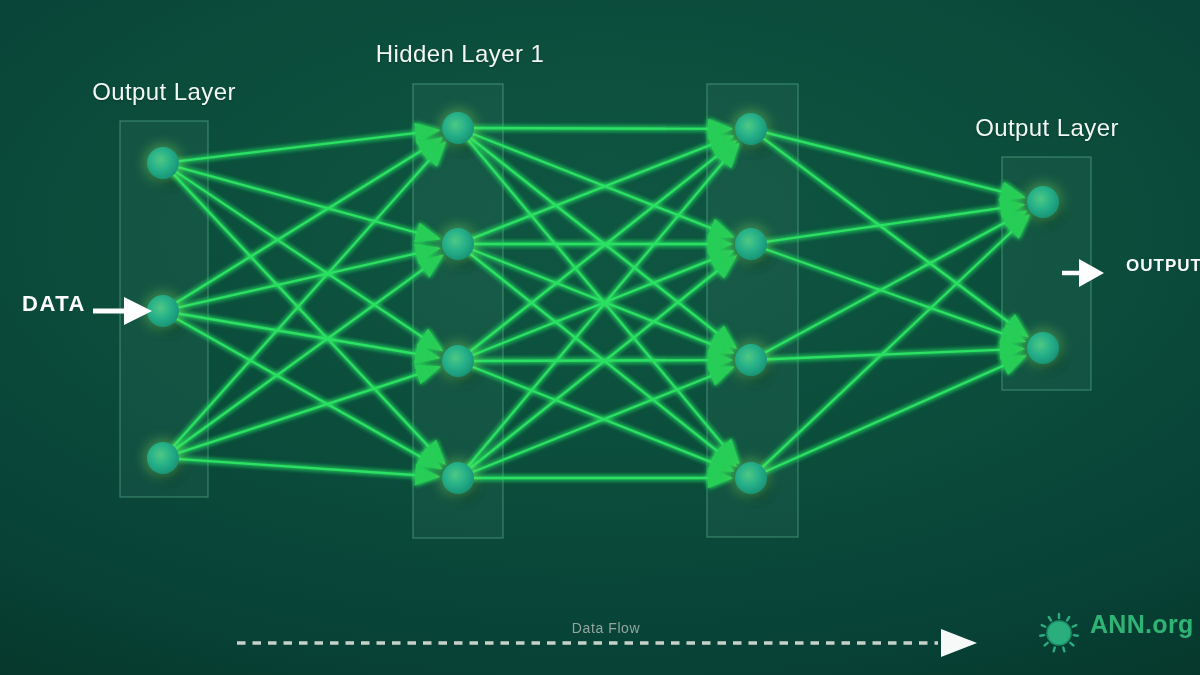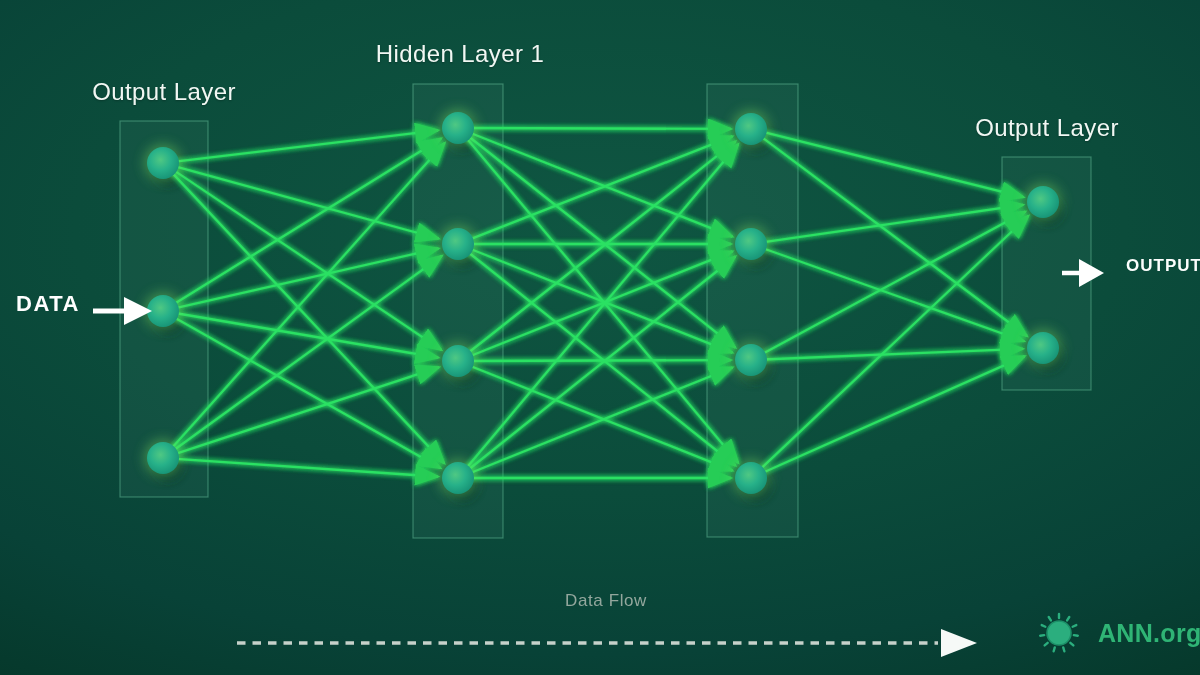--- a/index.html
+++ b/index.html
@@ -17,25 +17,25 @@
   .lbl{position:absolute;white-space:nowrap;color:#f1f7f3;}
   .layer-title{
     font-size:24px;font-weight:400;letter-spacing:.4px;
     transform:translateX(-50%);
     text-shadow:0 1px 2px rgba(0,0,0,.25);
   }
   .t0{left:164px;top:78px;}
   .t1{left:460px;top:40px;}
   .t2{left:753px;top:40px;}
   .t3{left:1047px;top:114px;}
-  .data-label{left:16px;top:291px;font-size:22px;font-weight:700;letter-spacing:1.5px;color:#ffffff;}
+  .data-label{left:22px;top:291px;font-size:22px;font-weight:700;letter-spacing:1.5px;color:#ffffff;}
   .output-label{left:1099px;top:256px;font-size:17px;font-weight:700;letter-spacing:1px;color:#fcfefd;margin-left:27px;}
-  .dataflow-label{left:606px;top:591px;transform:translateX(-50%);
-    font-size:17px;font-weight:400;letter-spacing:.6px;color:#93a79d;}
-  .brand{position:absolute;left:1036px;top:610px;display:flex;align-items:center;gap:16px;}
+  .dataflow-label{left:606px;top:620px;transform:translateX(-50%);
+    font-size:14px;font-weight:400;letter-spacing:.6px;color:#93a79d;}
+  .brand{position:absolute;left:1036px;top:610px;display:flex;gap:8px;}
   .brand-name{font-size:25px;font-weight:700;color:#2fb475;letter-spacing:.3px;}
 </style>
 </head>
 <body>
 
 <div class="stage">
 
   <svg class="netsvg" width="1200" height="675" viewBox="0 0 1200 675">
     <defs>
       <radialGradient id="nodeGrad" cx="42%" cy="40%" r="72%">

